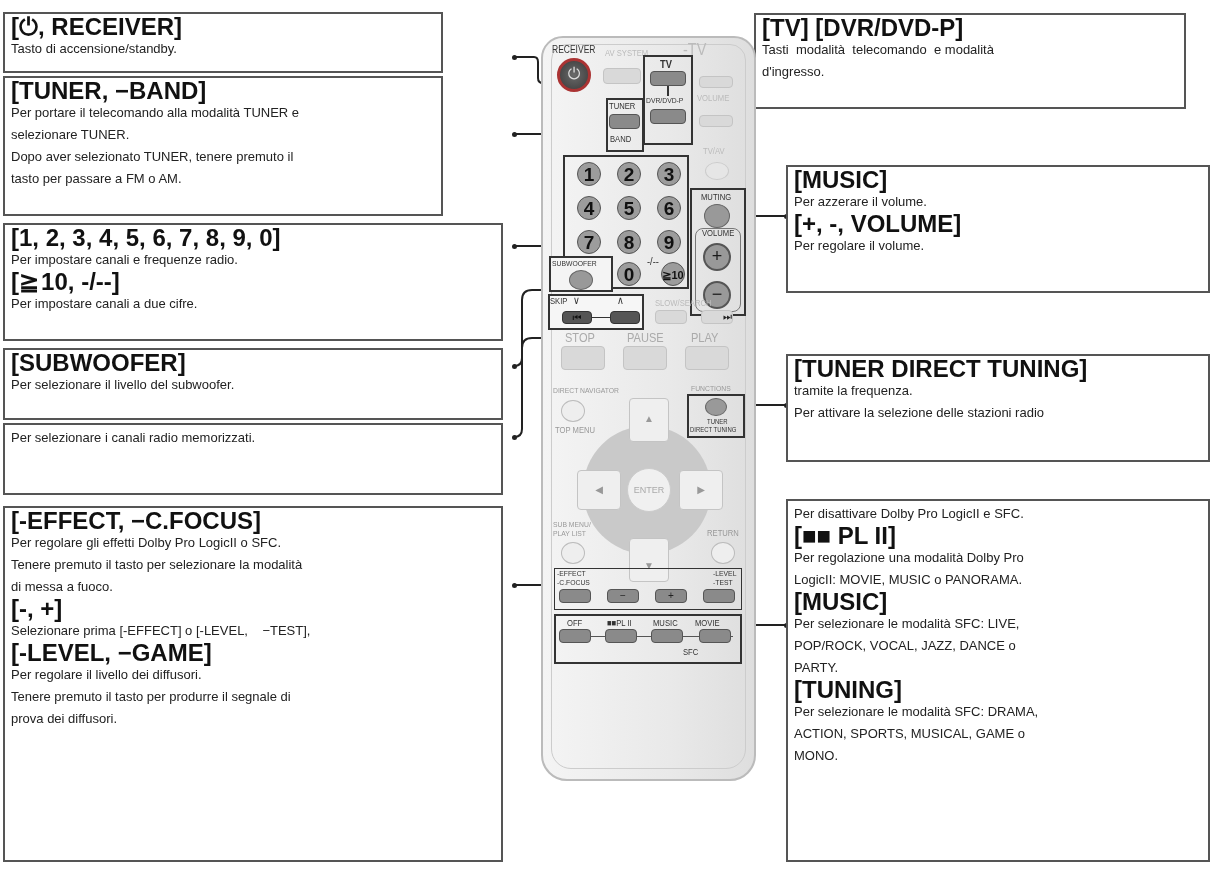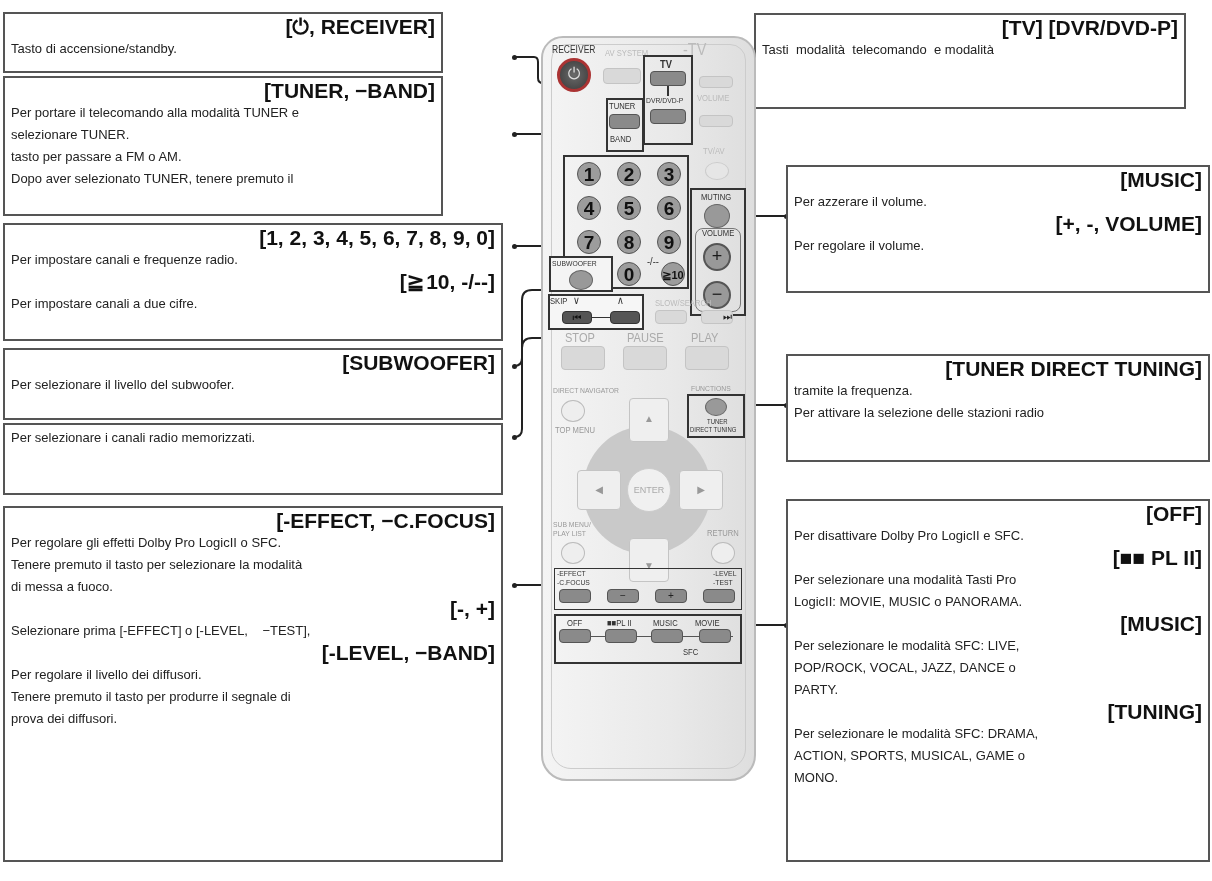--- a/index.html
+++ b/index.html
@@ -1,19 +1,19 @@
 <!DOCTYPE html>
 <html><head>
 <meta charset="utf-8">
 <style>
   html, body { margin:0; padding:0; }
   body { width:1212px; height:881px; background:#ffffff; position:relative; overflow:hidden;
          font-family:"Liberation Sans", sans-serif; color:#1a1a1a; }
   .box { position:absolute; border:2px solid #555; background:#fff; box-sizing:border-box; padding:2px 6px; }
-  .h { font-weight:bold; font-size:21px; line-height:22px; color:#111;text-align:right; }
+  .h { font-weight:bold; font-size:24px; line-height:22px; color:#111; }
   .t { font-size:13px; line-height:22px; color:#222; }
   .just { text-align:justify; }
   .dot { position:absolute; width:5px; height:5px; border-radius:50%; background:#222; }
   svg.lines { position:absolute; left:0; top:0; }
   
   .remote { position:absolute; left:541px; top:36px; width:215px; height:745px;
             border:2px solid #bbb; border-radius:22px 22px 26px 26px;
             background:linear-gradient(90deg,#f4f4f4,#e9e9e9 60%,#dedede); box-sizing:border-box; }
   .remote-inner { position:absolute; left:8px; right:8px; top:6px; bottom:10px; border:1px solid #ccc; border-radius:16px 16px 20px 20px; }
   .lbl { position:absolute; font-size:9px; color:#333; white-space:nowrap; transform:scaleX(0.85); transform-origin:left top; }
@@ -55,22 +55,22 @@
 <div class="dot" style="left:784px;top:623px"></div>
 
 <div class="box" style="left:3px;top:12px;width:440px;height:61px">
   <div class="h">[⏻, RECEIVER]</div>
   <div class="t">Tasto di accensione/standby.</div>
 </div>
 <div class="box" style="left:3px;top:76px;width:440px;height:140px">
   <div class="h">[TUNER, −BAND]</div>
   <div class="t">Per portare il telecomando alla modalità TUNER e</div>
   <div class="t">selezionare TUNER.</div>
+  <div class="t">Dopo aver selezionato TUNER, tenere premuto il</div>
   <div class="t">tasto per passare a FM o AM.</div>
-  <div class="t">Dopo aver selezionato TUNER, tenere premuto il</div>
 </div>
 <div class="box" style="left:3px;top:223px;width:500px;height:118px">
   <div class="h">[1, 2, 3, 4, 5, 6, 7, 8, 9, 0]</div>
   <div class="t">Per impostare canali e frequenze radio.</div>
   <div class="h">[≧ 10, -/--]</div>
   <div class="t">Per impostare canali a due cifre.</div>
 </div>
 <div class="box" style="left:3px;top:348px;width:500px;height:72px">
   <div class="h">[SUBWOOFER]</div>
   <div class="t">Per selezionare il livello del subwoofer.</div>
@@ -78,46 +78,46 @@
 <div class="box" style="left:3px;top:423px;width:500px;height:72px">
   <div class="t">Per selezionare i canali radio memorizzati.</div>
 </div>
 <div class="box" style="left:3px;top:506px;width:500px;height:356px">
   <div class="h">[-EFFECT, −C.FOCUS]</div>
   <div class="t">Per regolare gli effetti Dolby Pro LogicII o SFC.</div>
   <div class="t">Tenere premuto il tasto per selezionare la modalità</div>
   <div class="t">di messa a fuoco.</div>
   <div class="h">[-, +]</div>
   <div class="t" style="white-space:pre">Selezionare prima [-EFFECT] o [-LEVEL,    −TEST],</div>
-  <div class="h">[-LEVEL, −BAND]</div>
+  <div class="h">[-LEVEL, −GAME]</div>
   <div class="t">Per regolare il livello dei diffusori.</div>
   <div class="t">Tenere premuto il tasto per produrre il segnale di</div>
   <div class="t">prova dei diffusori.</div>
 </div>
 
 <div class="box" style="left:754px;top:13px;width:432px;height:96px">
   <div class="h">[TV] [DVR/DVD-P]</div>
   <div class="t just" style="white-space:pre">Tasti  modalità  telecomando  e modalità</div>
+  <div class="t">d'ingresso.</div>
 </div>
 <div class="box" style="left:786px;top:165px;width:424px;height:128px">
   <div class="h">[MUSIC]</div>
   <div class="t">Per azzerare il volume.</div>
   <div class="h">[+, -, VOLUME]</div>
   <div class="t">Per regolare il volume.</div>
 </div>
 <div class="box" style="left:786px;top:354px;width:424px;height:108px">
   <div class="h">[TUNER DIRECT TUNING]</div>
   <div class="t">tramite la frequenza.</div>
   <div class="t">Per attivare la selezione delle stazioni radio</div>
 </div>
 <div class="box" style="left:786px;top:499px;width:424px;height:363px">
-  <div class="h">[OFF]</div>
   <div class="t">Per disattivare Dolby Pro LogicII e SFC.</div>
   <div class="h">[■■ PL II]</div>
-  <div class="t">Per selezionare una modalità Tasti Pro</div>
+  <div class="t">Per regolazione una modalità Dolby Pro</div>
   <div class="t">LogicII: MOVIE, MUSIC o PANORAMA.</div>
   <div class="h">[MUSIC]</div>
   <div class="t">Per selezionare le modalità SFC: LIVE,</div>
   <div class="t">POP/ROCK, VOCAL, JAZZ, DANCE o</div>
   <div class="t">PARTY.</div>
   <div class="h">[TUNING]</div>
   <div class="t">Per selezionare le modalità SFC: DRAMA,</div>
   <div class="t">ACTION, SPORTS, MUSICAL, GAME o</div>
   <div class="t">MONO.</div>
 </div>

